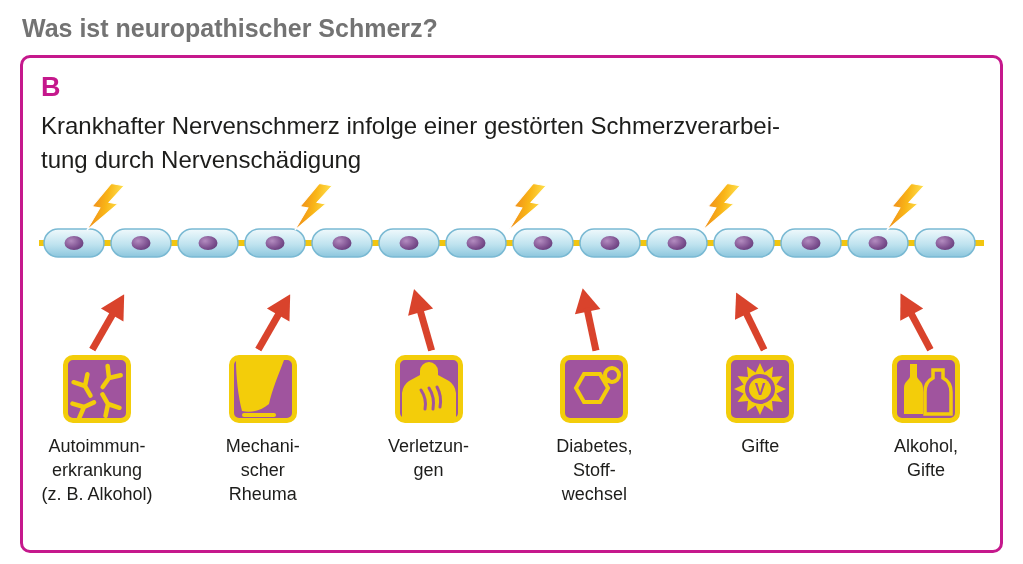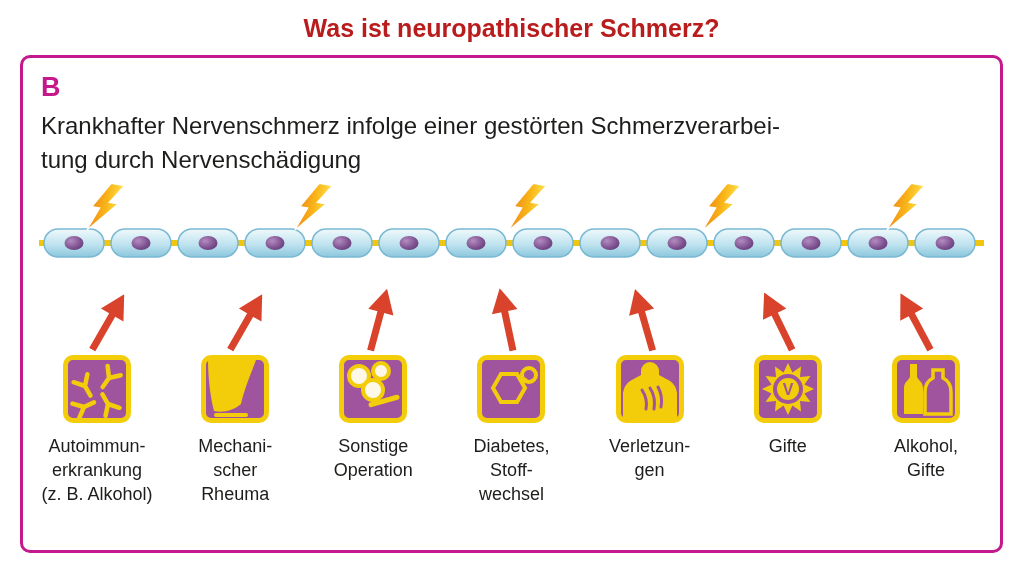--- a/index.html
+++ b/index.html
@@ -6,25 +6,24 @@
   html, body { background: #ffffff; }
   body {
     width: 1023px;
     height: 564px;
     font-family: "Liberation Sans", sans-serif;
     color: #1d1d1b;
     overflow: hidden;
   }
   .page { padding: 12px 20px 0 20px; }
   .page-title {
-    color: #b91c1c;
+    color: #737373;
     font-size: 25px;
     font-weight: 700;
     margin: 2px 2px 12px 2px;
-    text-align: center;
   }
   .panel {
     border: 3px solid #c5188c;
     border-radius: 10px;
     background: #ffffff;
     padding: 12px 16px 20px 16px;
     height: 498px;
   }
   .panel-label {
     color: #c5188c;
@@ -191,77 +190,59 @@
             <path d="M2,0 H50 C44,16 38,30 35,44 C27,51 16,53 8,51 C4,36 2,16 2,0 Z" fill="#f3cd0a"></path>
             <rect x="8" y="53" width="34" height="4" rx="2" fill="#f3cd0a"></rect>
           </svg>
         </div>
         <div class="cause-label">Mechani-
 scher
 Rheuma</div>
       </div>
 
 
-      <div class="cause c4">
-        <svg class="arrow" width="28" height="64" viewBox="0 0 28 64">
-          <polygon points="14,0 1,24 27,24" fill="#d9432c"></polygon>
-          <rect x="10.5" y="20" width="7" height="44" fill="#d9432c"></rect>
-        </svg>
-        <div class="icon-box">
-          <svg width="58" height="58" viewBox="0 0 58 58">
-            <g stroke="#f3cd0a" stroke-width="4" fill="#fdf8e7">
-              <circle cx="15" cy="16" r="10"></circle>
-              <circle cx="37" cy="11" r="8"></circle>
-              <circle cx="29" cy="30" r="10"></circle>
-            </g>
-            <rect x="24" y="43" width="32" height="5" rx="2.5" transform="rotate(-16 24 43)" fill="#f3cd0a"></rect>
-          </svg>
-        </div>
-        <div class="cause-label">Sonstige
-Operation</div>
-      </div>
-
-      <div class="cause c6">
-        <svg class="arrow" width="28" height="64" viewBox="0 0 28 64">
-          <polygon points="14,0 1,24 27,24" fill="#d9432c"></polygon>
-          <rect x="10.5" y="20" width="7" height="44" fill="#d9432c"></rect>
-        </svg>
-        <div class="icon-box">
-          <svg width="58" height="58" viewBox="0 0 58 58">
-            <g stroke="#f3cd0a" stroke-width="4" fill="none">
-              <path d="M19,14 L35,14 L43,28 L35,42 L19,42 L11,28 Z"></path>
-              <line x1="41" y1="22" x2="45" y2="19"></line>
-              <circle cx="47" cy="15" r="7"></circle>
-            </g>
-          </svg>
-        </div>
-        <div class="cause-label">Diabetes,
-Stoff-
-wechsel</div>
-      </div>
 
       <div class="cause c5">
         <svg class="arrow" width="28" height="64" viewBox="0 0 28 64">
           <polygon points="14,0 1,24 27,24" fill="#d9432c"></polygon>
           <rect x="10.5" y="20" width="7" height="44" fill="#d9432c"></rect>
         </svg>
         <div class="icon-box">
           <svg width="58" height="58" viewBox="0 0 58 58">
             <path d="M29,2 a9,9 0 0 1 9,9 v4 l11,6 q6,4 7,12 v25 H2 V33 q1,-8 7,-12 l11,-6 v-4 a9,9 0 0 1 9,-9 z" fill="#f3cd0a"></path>
             <g stroke="#a0549e" stroke-width="3" fill="none" stroke-linecap="round">
               <path d="M21,30 q6,9 4,19"></path>
               <path d="M29,28 q6,9 4,21"></path>
               <path d="M37,27 q5,9 3,20"></path>
             </g>
           </svg>
         </div>
         <div class="cause-label">Verletzun-
 gen</div>
       </div>
 
+      <div class="cause c6">
+        <svg class="arrow" width="28" height="64" viewBox="0 0 28 64">
+          <polygon points="14,0 1,24 27,24" fill="#d9432c"></polygon>
+          <rect x="10.5" y="20" width="7" height="44" fill="#d9432c"></rect>
+        </svg>
+        <div class="icon-box">
+          <svg width="58" height="58" viewBox="0 0 58 58">
+            <g stroke="#f3cd0a" stroke-width="4" fill="none">
+              <path d="M19,14 L35,14 L43,28 L35,42 L19,42 L11,28 Z"></path>
+              <line x1="41" y1="22" x2="45" y2="19"></line>
+              <circle cx="47" cy="15" r="7"></circle>
+            </g>
+          </svg>
+        </div>
+        <div class="cause-label">Diabetes,
+Stoff-
+wechsel</div>
+      </div>
+
       <div class="cause c7">
         <svg class="arrow" width="28" height="64" viewBox="0 0 28 64">
           <polygon points="14,0 1,24 27,24" fill="#d9432c"></polygon>
           <rect x="10.5" y="20" width="7" height="44" fill="#d9432c"></rect>
         </svg>
         <div class="icon-box">
           <svg width="58" height="58" viewBox="0 0 58 58">
             <polygon fill="#f3cd0a" points="55,29 45.4,24.6 51.5,16 41,17 42,6.5 33.4,12.6 29,3 24.6,12.6 16,6.5 17,17 6.5,16 12.6,24.6 3,29 12.6,33.4 6.5,42 17,41 16,51.5 24.6,45.4 29,55 33.4,45.4 42,51.5 41,41 51.5,42 45.4,33.4"></polygon>
             <circle cx="29" cy="29" r="15" fill="#a0549e"></circle>
             <circle cx="29" cy="29" r="11" fill="#f3cd0a"></circle>

